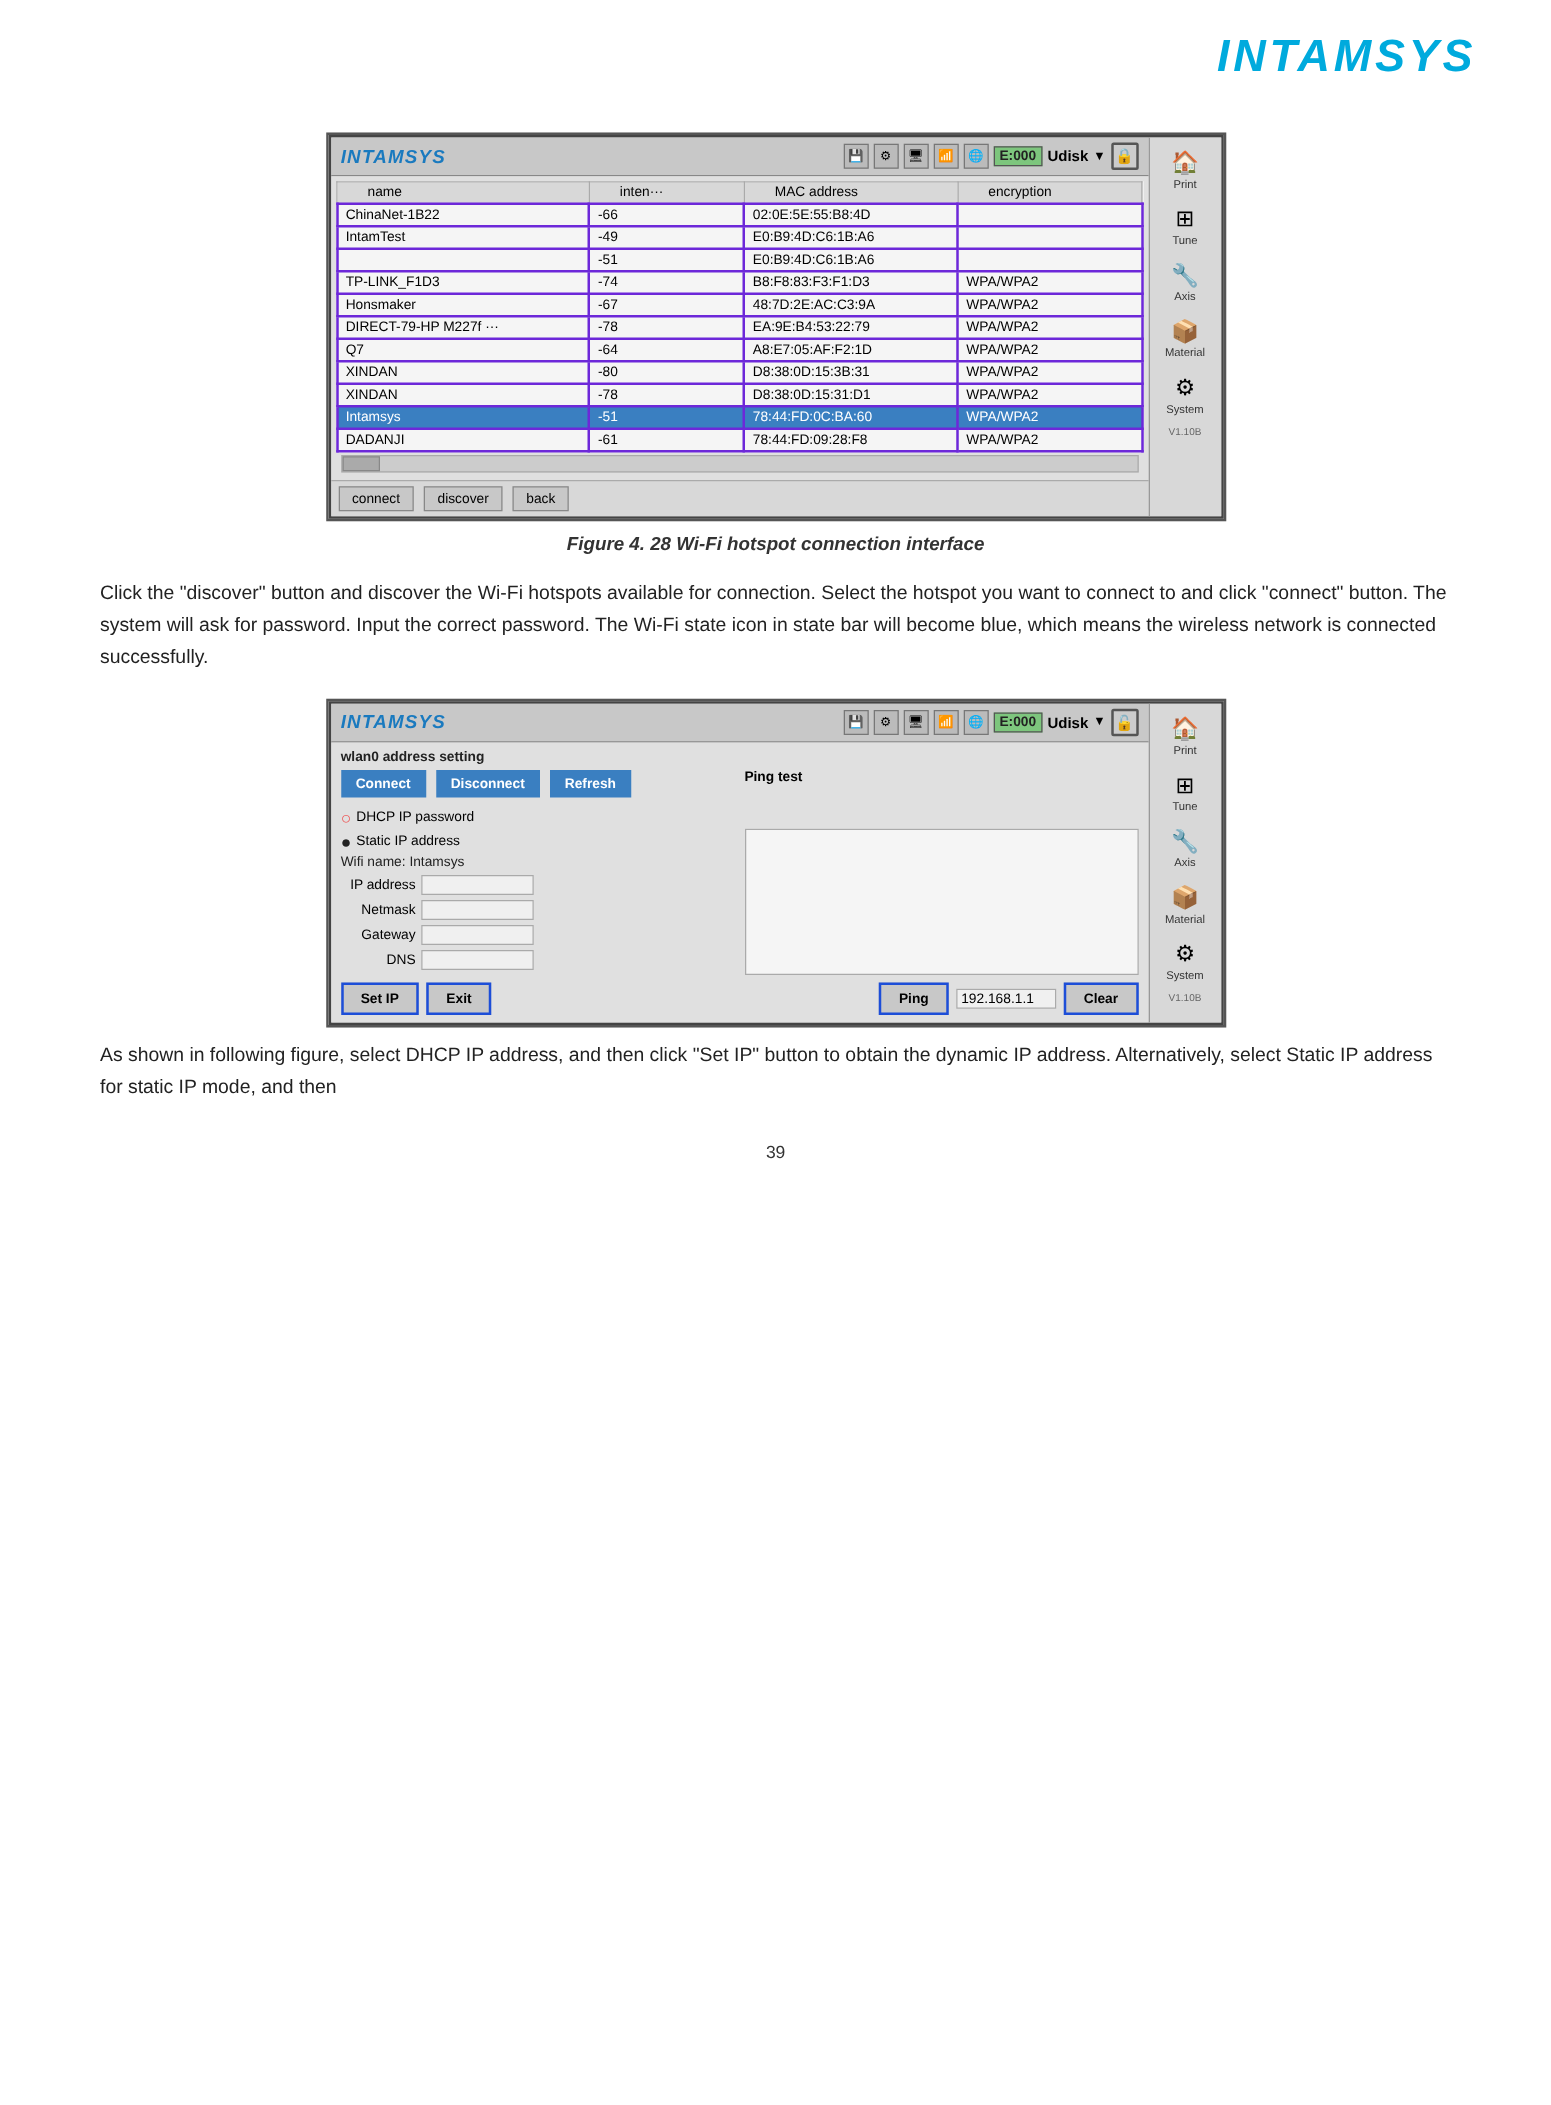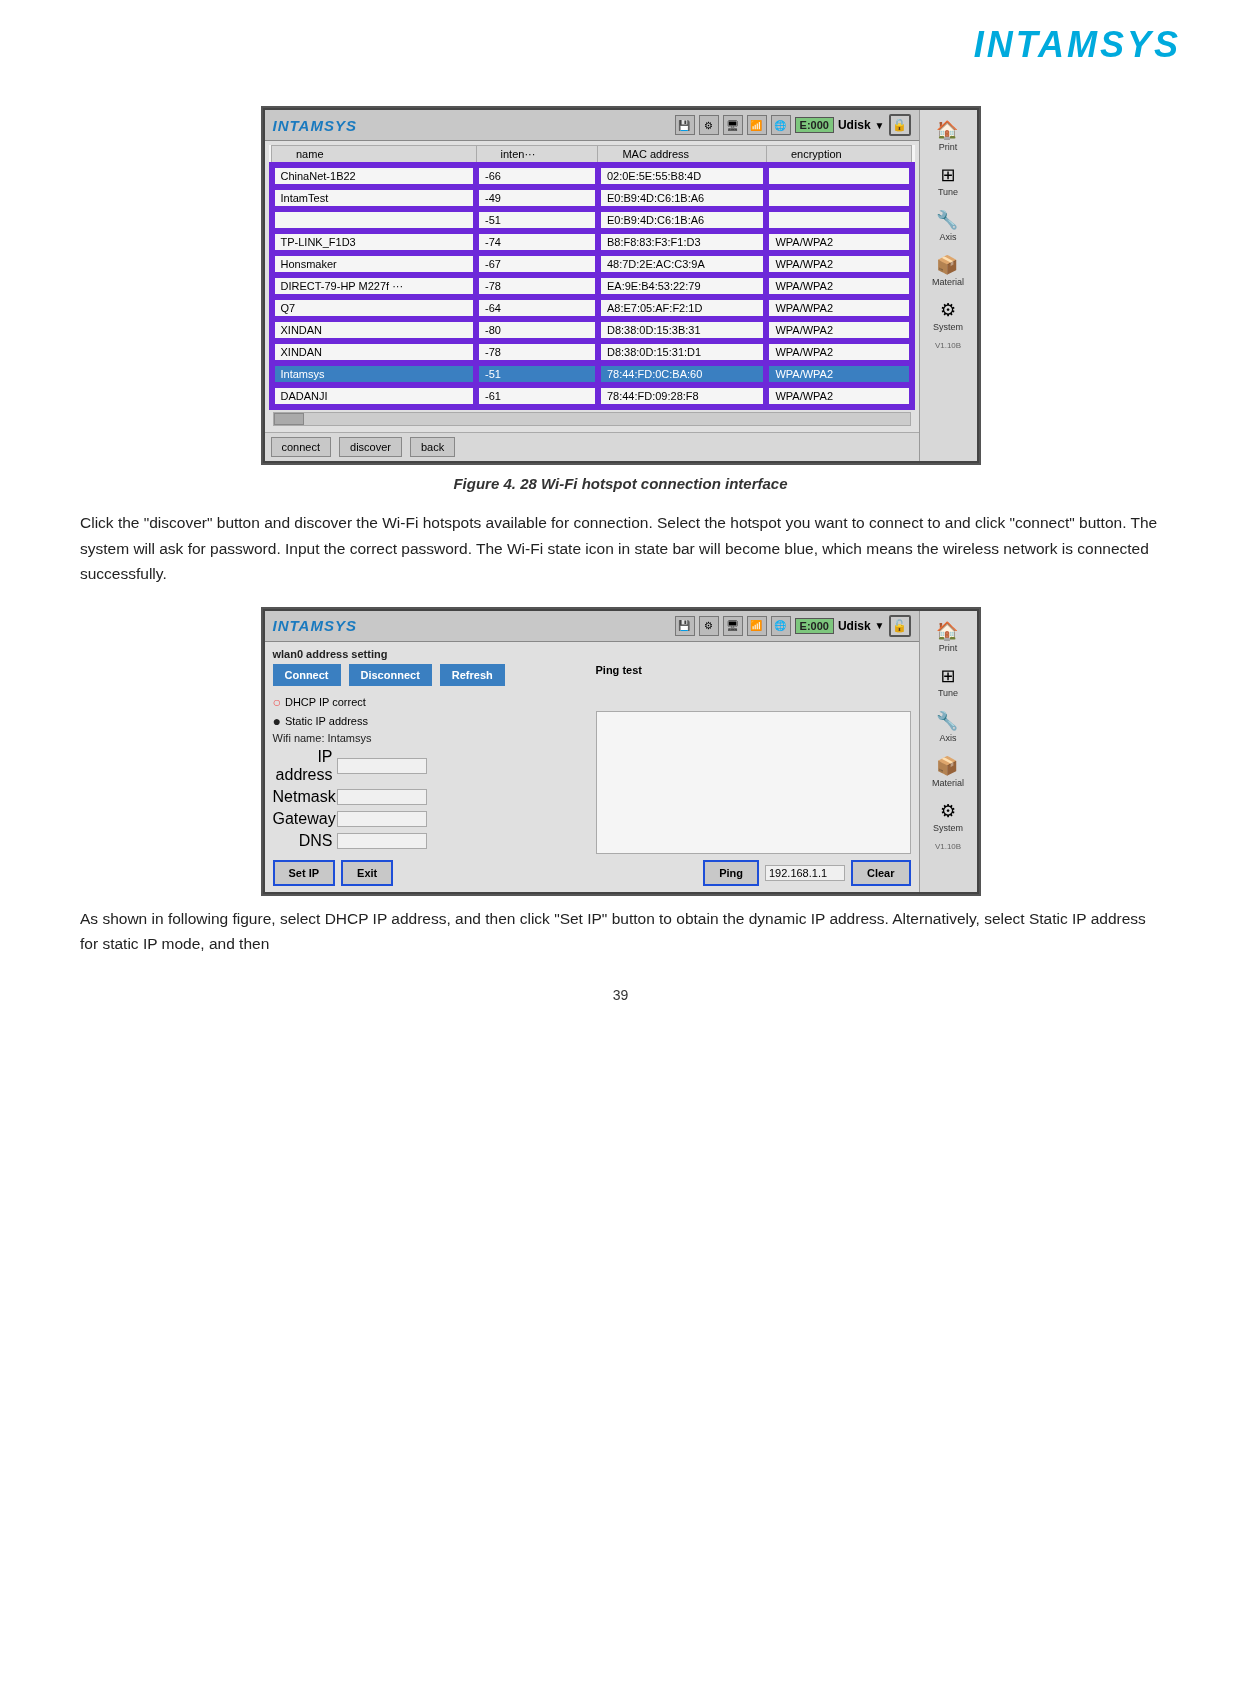--- a/index.html
+++ b/index.html
@@ -170,21 +170,21 @@
       background: #f5f5f5;
     }
     .wifi-table th {
       background: #d8d8d8;
       border: 1px solid #aaa;
       padding: 2px 24px;
       text-align: left;
       font-weight: normal;
     }
     .wifi-table td {
-      border: 6px solid #6d28d9;
+      border: 2px solid #6d28d9;
       padding: 2px 6px;
       white-space: nowrap;
     }
     .wifi-table tr.selected td {
       background: #3a7fc1;
       color: #fff;
     }
 
     .wifi-footer {
       display: flex;
@@ -269,21 +269,21 @@
     .field-row {
       display: flex;
       align-items: center;
       gap: 4px;
       margin-bottom: 4px;
       font-size: 11px;
     }
     .field-label {
       width: 60px;
       text-align: right;
-      font-size: 16px;
+      font-size: 11px;
     }
     .field-input {
       width: 90px;
       height: 16px;
       border: 1px solid #aaa;
       background: #f0f0f0;
     }
     .bottom-btn-row {
       display: flex;
       gap: 6px;
@@ -499,21 +499,21 @@
             <div style="flex:1;">
 
               <div class="action-btn-row">
                 <button class="action-btn">Connect</button>
                 <button class="action-btn">Disconnect</button>
                 <button class="action-btn">Refresh</button>
               </div>
 
               <div class="radio-row">
                 <span style="color:#e55; font-size:14px;">○</span>
-                <span>DHCP IP correct</span>
+                <span>DHCP IP password</span>
               </div>
               <div class="radio-row">
                 <span style="color:#222; font-size:14px;">●</span>
                 <span>Static IP address</span>
               </div>
 
               <div class="wifi-name-row">Wifi name: Intamsys</div>
 
               <div class="field-row">
                 <span class="field-label">IP address</span>

